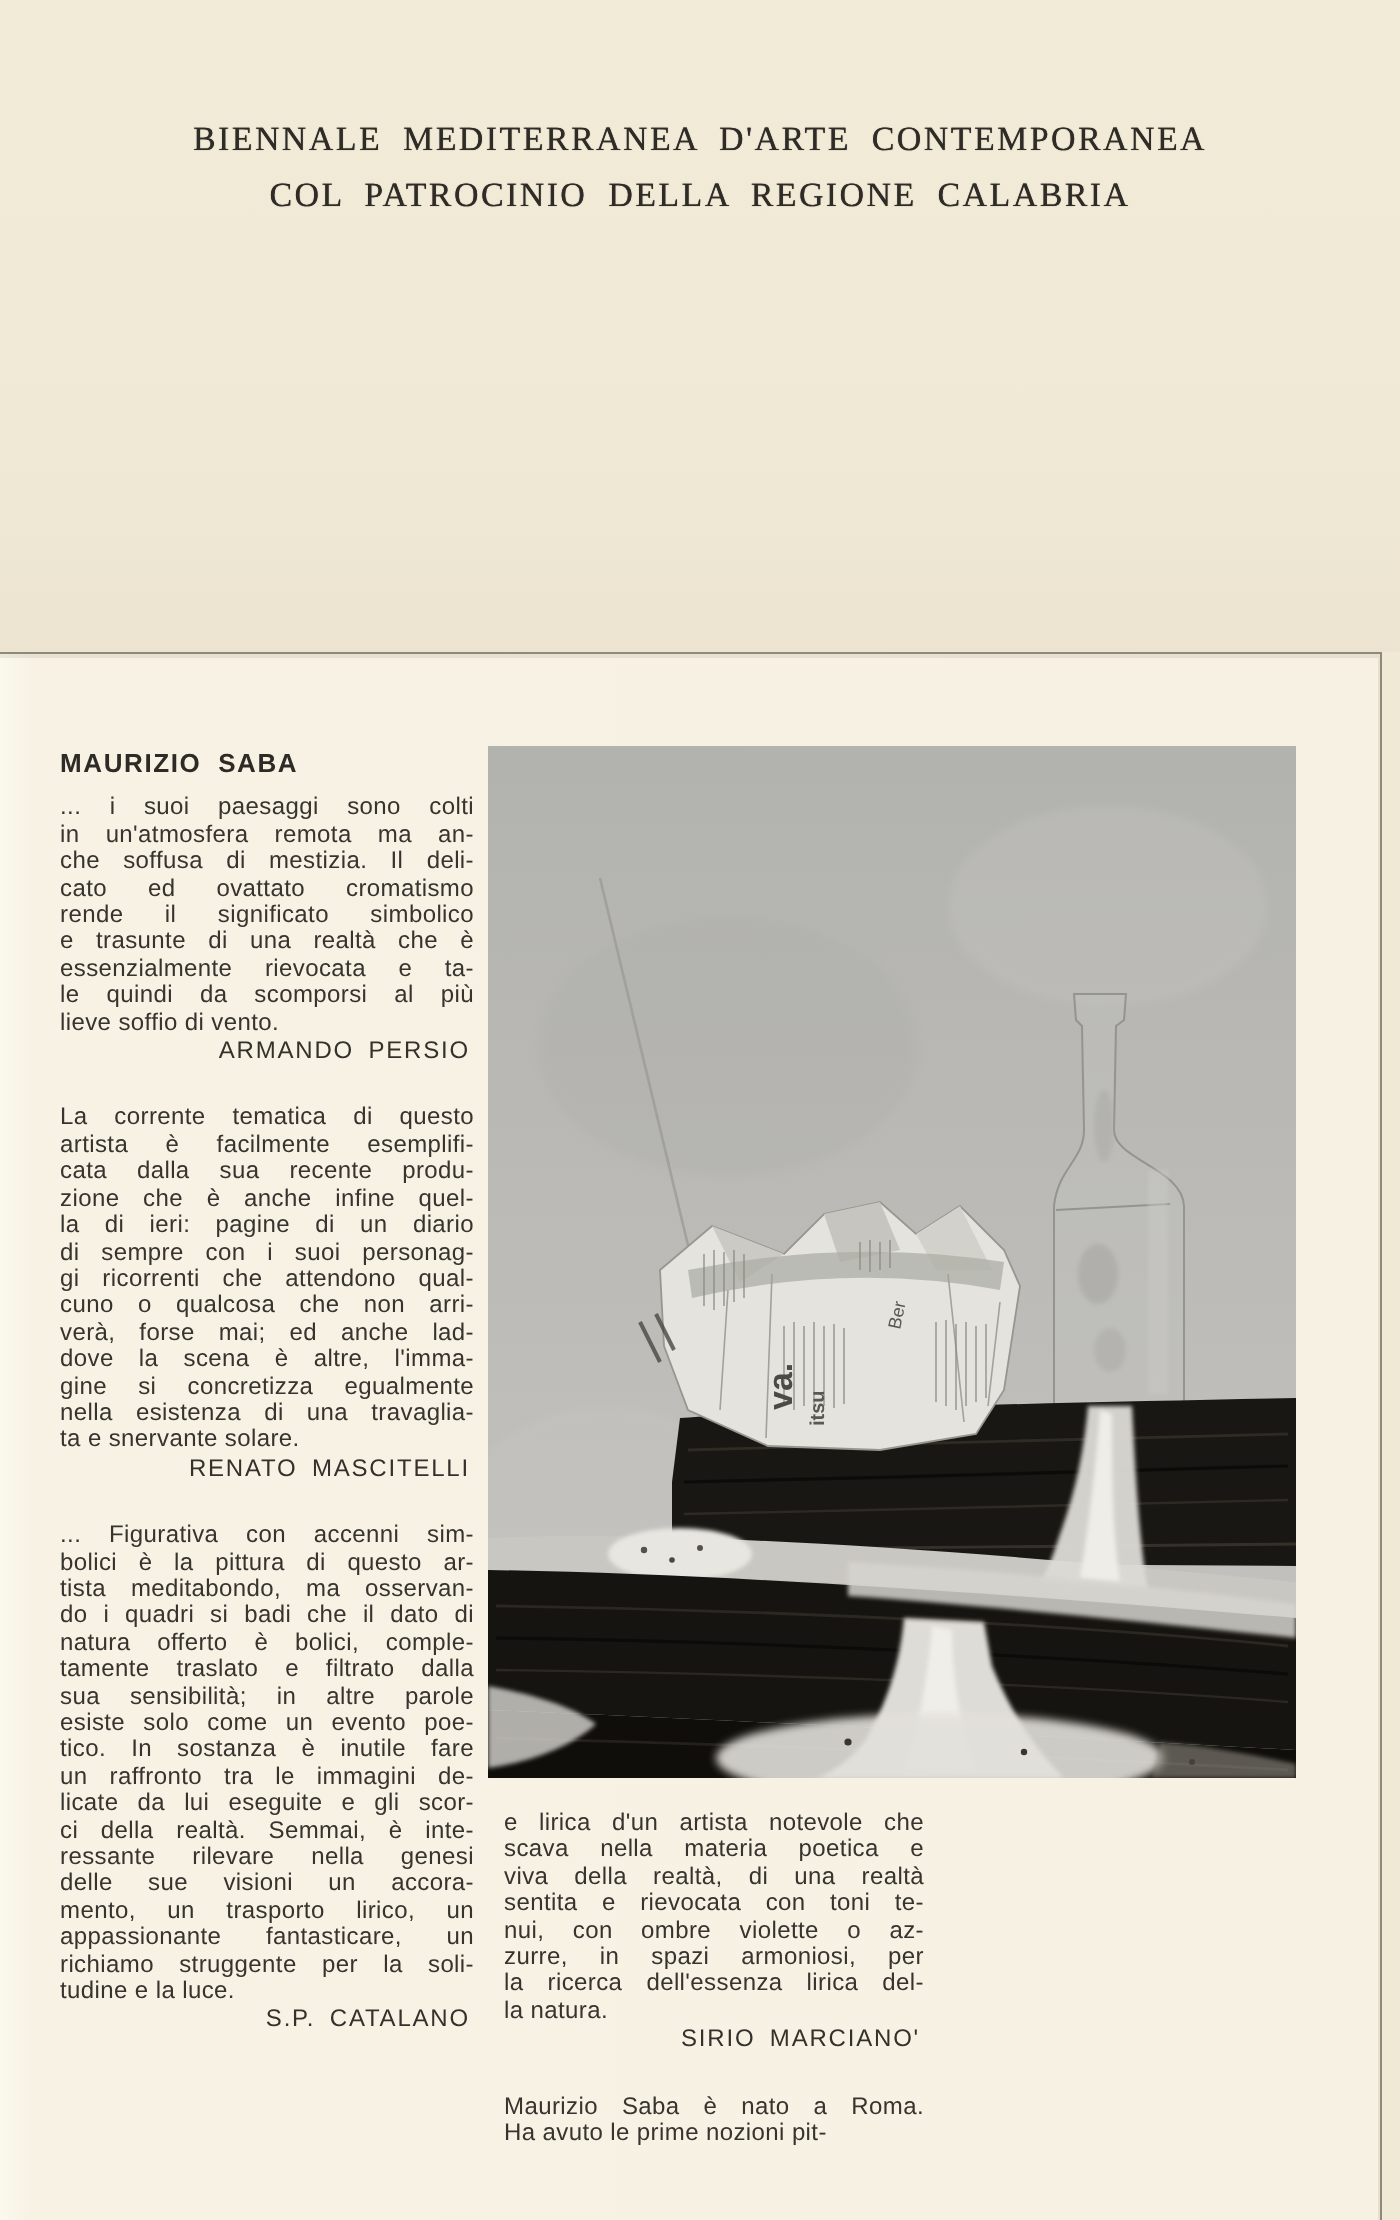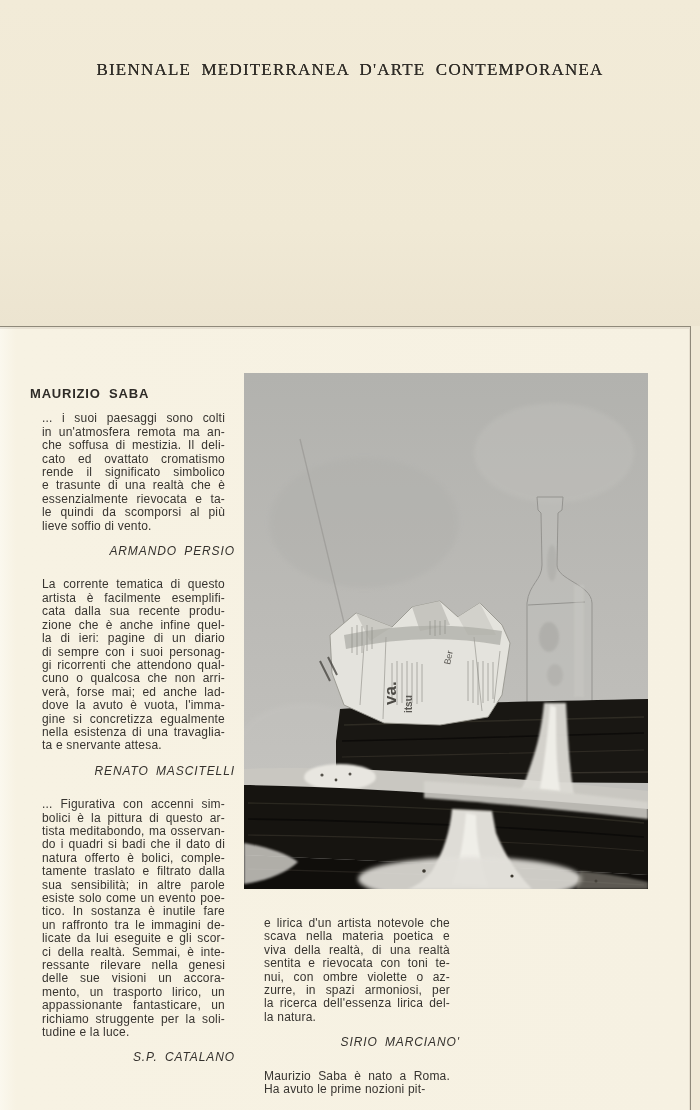--- a/index.html
+++ b/index.html
@@ -30,42 +30,43 @@
     border-top:1px solid #8f897a;
     border-right:1px solid #8f897a;
     box-shadow:-1px 2px 0 rgba(120,110,90,.12) inset;
   }
   .col{position:absolute;font-size:12px;line-height:13.4px;letter-spacing:.2px;}
   .col-left{left:30px;top:48px;width:207px;}
   .col-mid{left:252px;top:578px;width:210px;}
   .col-right{left:468px;top:578px;width:198px;}
   .artist-heading{
     font-size:13px;font-weight:bold;letter-spacing:.8px;word-spacing:4px;
-    margin:12px 0 9px 0;color:#2e2b27;
-  }
-  .para{margin:12px;}
+    margin:0 0 9px 0;color:#2e2b27;
+  }
+  .para{margin:0;}
   .para + .para, .attribution + .para{margin-top:20px;}
   .jline{text-align:justify;text-align-last:justify;min-height:13.4px;}
   .para .jline:last-child{text-align-last:left;}
   .attribution{
     text-align:right;letter-spacing:.9px;word-spacing:3px;
-    padding-right:2px;margin-top:1px;color:#34312d;font-style:italic;
+    padding-right:2px;margin-top:1px;color:#34312d;
   }
   
   .photo{
     position:absolute;left:244px;top:46px;width:404px;height:516px;margin:0;
   }
   .photo svg{display:block;width:404px;height:516px;}
 </style>
 </head>
 <body>
 
 <div class="upper-page">
   <div class="catalog-header">
     <div>BIENNALE MEDITERRANEA D'ARTE CONTEMPORANEA</div>
+    <div>COL PATROCINIO DELLA REGIONE CALABRIA</div>
   </div>
 </div>
 
 <div class="page">
 
   <div class="col col-left">
     <h2 class="artist-heading">MAURIZIO SABA</h2>
 
     <div class="para">
         <div class="jline">... i suoi paesaggi sono colti</div>
@@ -83,24 +84,24 @@
     <div class="para">
         <div class="jline">La corrente tematica di questo</div>
         <div class="jline">artista è facilmente esemplifi-</div>
         <div class="jline">cata dalla sua recente produ-</div>
         <div class="jline">zione che è anche infine quel-</div>
         <div class="jline">la di ieri: pagine di un diario</div>
         <div class="jline">di sempre con i suoi personag-</div>
         <div class="jline">gi ricorrenti che attendono qual-</div>
         <div class="jline">cuno o qualcosa che non arri-</div>
         <div class="jline">verà, forse mai; ed anche lad-</div>
-        <div class="jline">dove la avuto è vuota, l'imma-</div>
+        <div class="jline">dove la scena è altre, l'imma-</div>
         <div class="jline">gine si concretizza egualmente</div>
         <div class="jline">nella esistenza di una travaglia-</div>
-        <div class="jline">ta e snervante attesa.</div>
+        <div class="jline">ta e snervante solare.</div>
       </div>
     <div class="attribution">RENATO MASCITELLI</div>
 
     <div class="para">
         <div class="jline">... Figurativa con accenni sim-</div>
         <div class="jline">bolici è la pittura di questo ar-</div>
         <div class="jline">tista meditabondo, ma osservan-</div>
         <div class="jline">do i quadri si badi che il dato di</div>
         <div class="jline">natura offerto è bolici, comple-</div>
         <div class="jline">tamente traslato e filtrato dalla</div>

